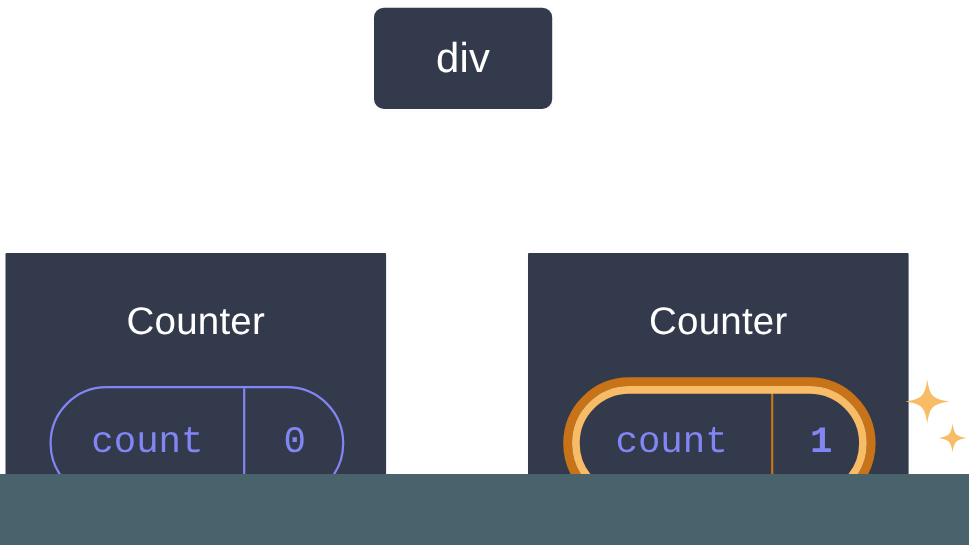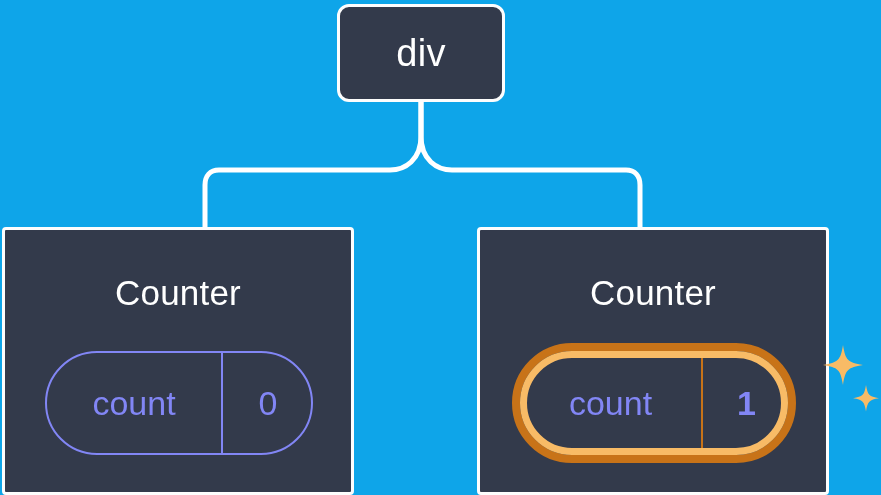--- a/index.html
+++ b/index.html
@@ -6,22 +6,22 @@
     margin: 0;
     padding: 0;
     background: #4a626c;
   }
   body {
     font-family: "Liberation Sans", "DejaVu Sans", sans-serif;
   }
   #stage {
     position: relative;
     width: 881px;
-    height: 495px;
-    background: #0ea5e9;
+    height: 431px;
+    background: #ffffff;
     overflow: hidden;
   }
 
   
   #connectors {
     position: absolute;
     left: 0;
     top: 0;
     width: 881px;
     height: 495px;
@@ -94,20 +94,21 @@
   }
   .pill .pill-key,
   .pill .pill-val {
     display: flex;
     align-items: center;
     justify-content: center;
     color: #8286f5;
     font-size: 34px;
     font-weight: 400;
     line-height: 1;
+    font-family: Liberation Mono, monospace;
   }
   .pill .pill-key { flex: 0 0 174px; }
   .pill .pill-val {
     flex: 0 0 90px;
     border-left: 2px solid #8286f5;
   }
 
   
   .pill-wrap.left  { left: 40px; }
   .pill-wrap.left .pill { width: 268px; }

